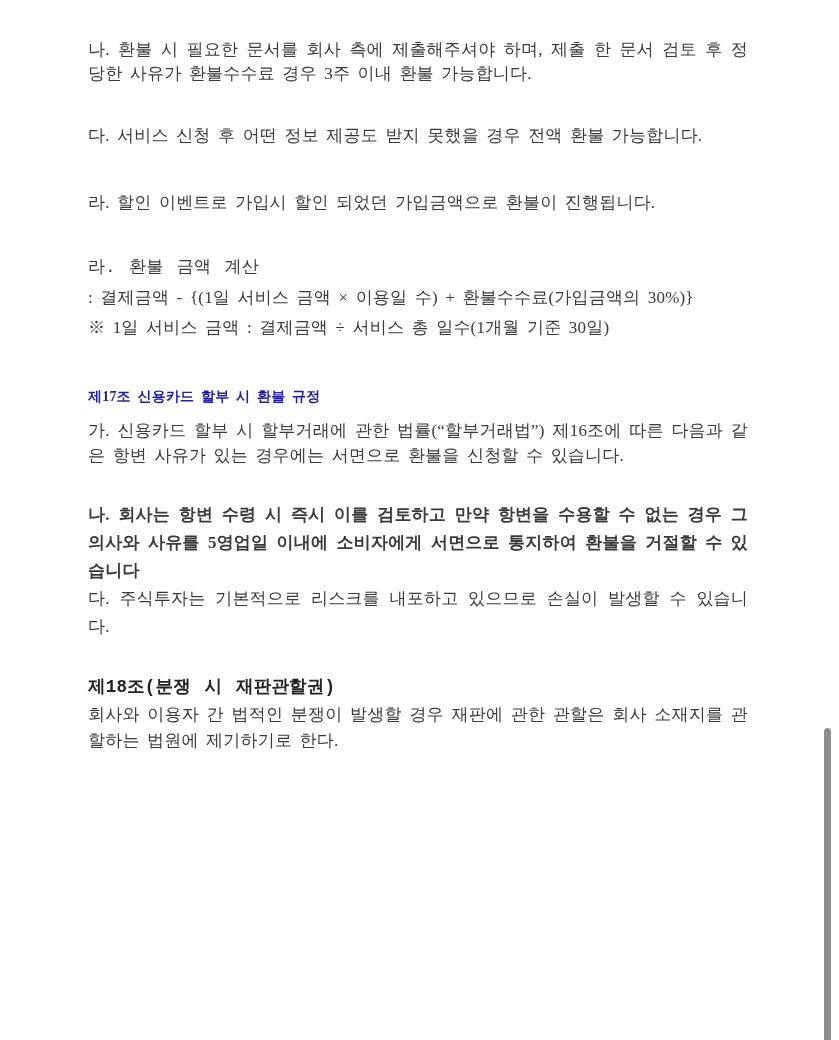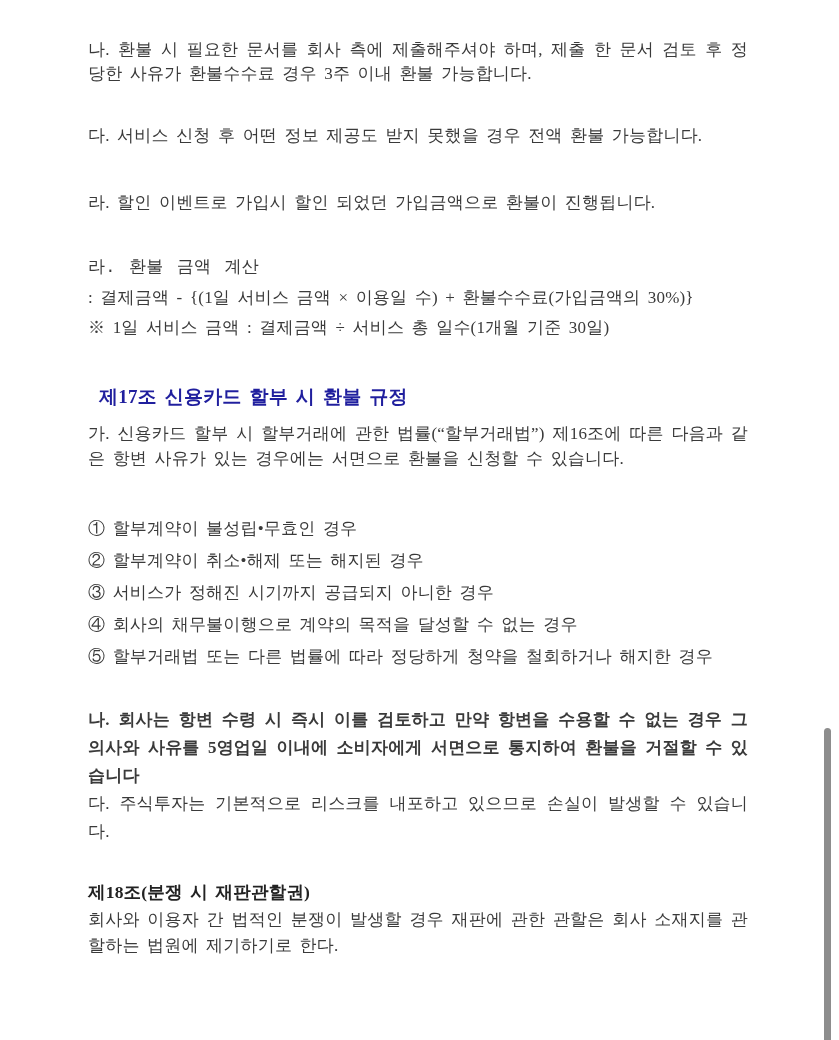--- a/index.html
+++ b/index.html
@@ -39,34 +39,35 @@
   .m41 { margin-top: 41px !important; font-family: Liberation Mono, monospace; }
   .m42 { margin-top: 42px !important; }
   .m43 { margin-top: 43px !important; }
   .m44 { margin-top: 44px !important; }
 
   .lh25 { line-height: 25px !important; }
   .lh26 { line-height: 26px !important; }
   .lh28 { line-height: 28px !important; }
 
   .heading-blue {
-    margin: 11px;
+    margin: 0;
     color: #201f9e;
-    font-size: 19px;
+    font-size: 14px;
     font-weight: 700;
     line-height: 26px;
     word-spacing: 3px;
   }
   .heading-black {
     margin: 0;
     color: #222222;
     font-size: 17.5px;
     font-weight: 700;
     line-height: 26px;
     word-spacing: 3px;
+    font-family: Liberation Mono, monospace;
   }
   ul.plain-list {
     list-style: none;
     margin: 0;
     padding: 0;
   }
   ul.plain-list li {
     line-height: 32px;
     text-align: left;
   }
@@ -94,27 +95,20 @@
   <p class="m41">라. 환불 금액 계산</p>
 
   <p class="m6">: 결제금액 - {(1일 서비스 금액 × 이용일 수) + 환불수수료(가입금액의 30%)}</p>
 
   <p class="m6">※ 1일 서비스 금액 : 결제금액 ÷ 서비스 총 일수(1개월 기준 30일)</p>
 
   <h2 class="heading-blue m44">제17조 신용카드 할부 시 환불 규정</h2>
 
   <p class="m8 lh25">가. 신용카드 할부 시 할부거래에 관한 법률(“할부거래법”) 제16조에 따른 다음과 같은 항변 사유가 있는 경우에는 서면으로 환불을 신청할 수 있습니다.</p>
 
-  <ul class="plain-list m42">
-    <li>① 할부계약이 불성립•무효인 경우</li>
-    <li>② 할부계약이 취소•해제 또는 해지된 경우</li>
-    <li>③ 서비스가 정해진 시기까지 공급되지 아니한 경우</li>
-    <li>④ 회사의 채무불이행으로 계약의 목적을 달성할 수 없는 경우</li>
-    <li>⑤ 할부거래법 또는 다른 법률에 따라 정당하게 청약을 철회하거나 해지한 경우</li>
-  </ul>
 
   <p class="m33 lh28">나. 회사는 항변 수령 시 즉시 이를 검토하고 만약 항변을 수용할 수 없는 경우 그 의사와 사유를 5영업일 이내에 소비자에게 서면으로 통지하여 환불을 거절할 수 있습니다</p>
 
   <p class="lh28">다. 주식투자는 기본적으로 리스크를 내포하고 있으므로 손실이 발생할 수 있습니다.</p>
 
 
   <h2 class="heading-black m33">제18조(분쟁 시 재판관할권)</h2>
 
   <p class="lh26" style="margin-top:2px">회사와 이용자 간 법적인 분쟁이 발생할 경우 재판에 관한 관할은 회사 소재지를 관할하는 법원에 제기하기로 한다.</p>
 

